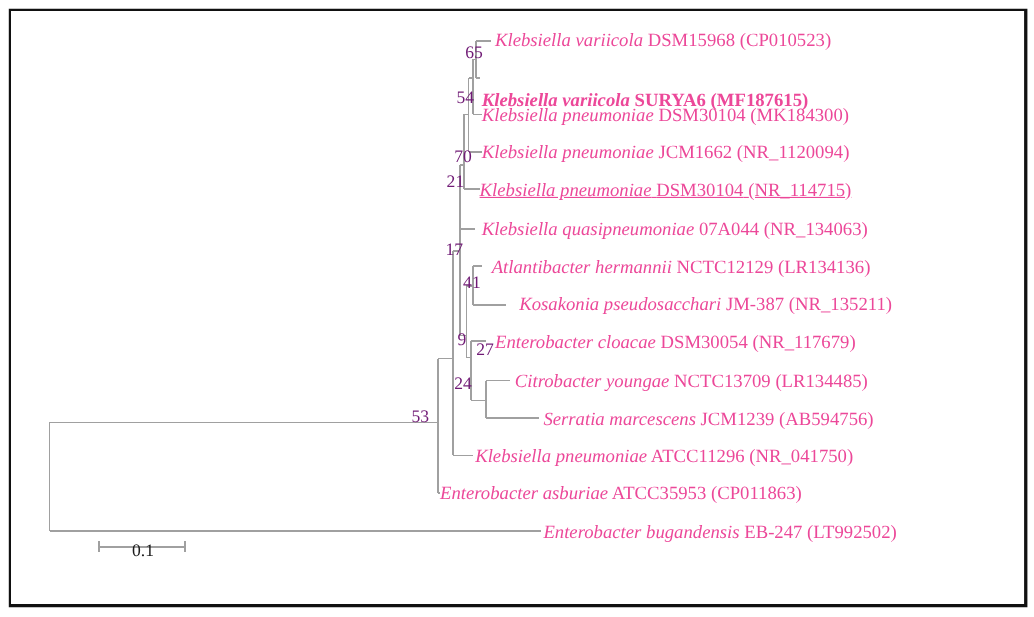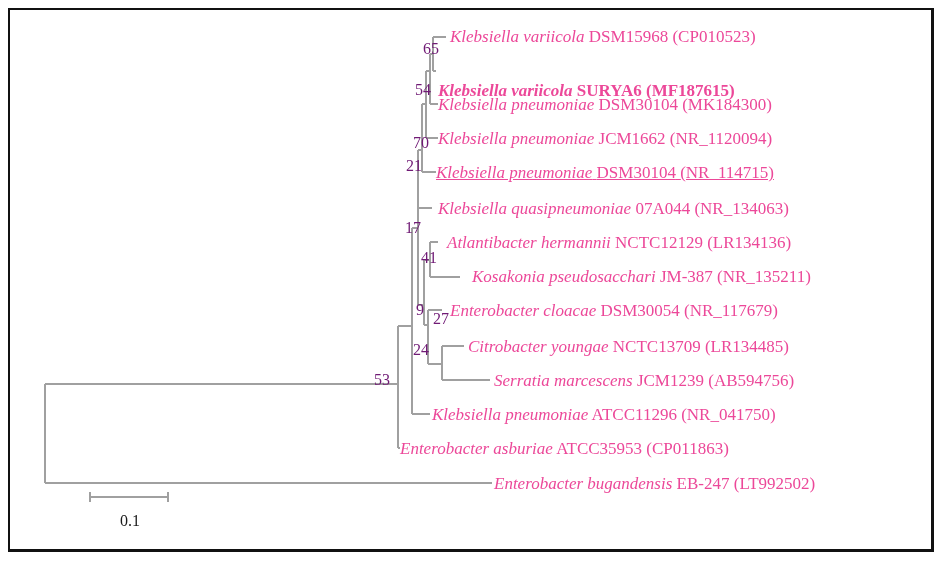--- a/index.html
+++ b/index.html
@@ -94,13 +94,13 @@
 <div class="boot" style="left:415px;top:82px;">54</div>
 <div class="boot" style="left:413px;top:135px;">70</div>
 <div class="boot" style="left:406px;top:158px;">21</div>
 <div class="boot" style="left:405px;top:220px;">17</div>
 <div class="boot" style="left:421px;top:250px;">41</div>
 <div class="boot" style="left:416px;top:302px;">9</div>
 <div class="boot" style="left:393px;top:311px;margin-left:40px;">27</div>
 <div class="boot" style="left:413px;top:342px;">24</div>
 <div class="boot" style="left:374px;top:372px;">53</div>
 
-<div class="scale-label" style="left:120px;top:512px;">0.1</div>
+<div class="scale-label" style="left:120px;top:492px;">0.1</div>
 
 </body></html>

